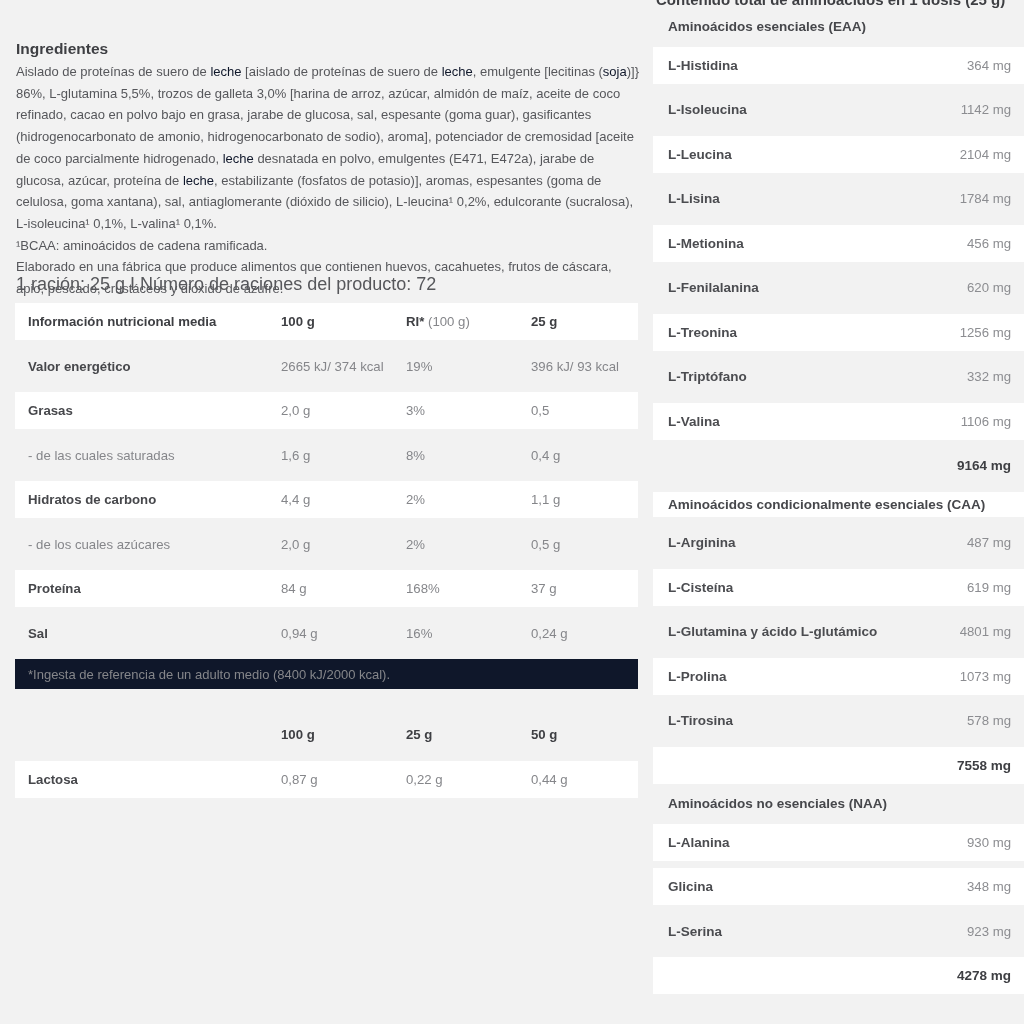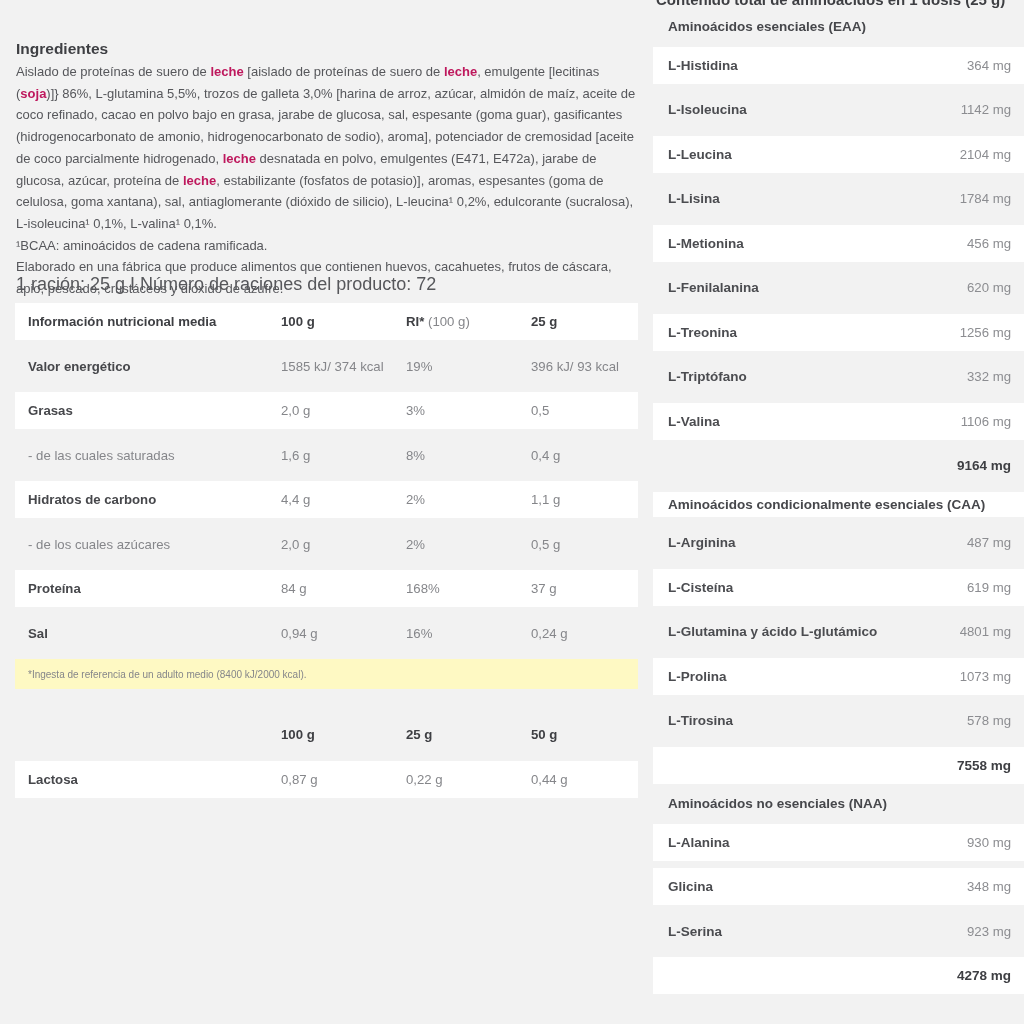--- a/index.html
+++ b/index.html
@@ -3,33 +3,33 @@
 <meta charset="utf-8">
 <style>
   html,body{margin:0;padding:0;}
   body{width:1024px;height:1024px;overflow:hidden;font-family:"Liberation Sans",sans-serif;}
   .page{position:relative;width:1024px;height:1024px;background:#f2f2f2;overflow:hidden;}
 
   
   .left-col{position:absolute;left:15px;top:0;width:623px;height:812px;}
   .ing-title{position:absolute;top:27px;left:1px;font-size:15.5px;font-weight:700;color:#3e3f43;}
   .ing-text{position:absolute;top:61px;left:1px;width:624px;font-size:13px;line-height:21.7px;color:#56575b;}
-  .ing-text b{font-weight:700;color:#be185d;}
+  .ing-text b{font-weight:400;color:#0f172a;}
   .serving{position:absolute;top:274px;left:1px;font-size:18px;color:#56575b;}
 
   .ntable{position:absolute;top:303px;left:0;width:623px;}
   .ltable{position:absolute;top:716px;left:0;width:623px;}
   .t-row{height:37px;margin-bottom:7.5px;display:grid;grid-template-columns:253px 125px 125px 1fr;align-items:center;padding-left:13px;box-sizing:border-box;font-size:13.2px;}
   .t-row.white{background:#ffffff;}
   .t-row .lbl-main{font-weight:700;color:#46474b;}
   .t-row .lbl-sub{color:#85868a;}
   .t-row .val{color:#85868a;}
   .t-row .hdr-strong{font-weight:700;color:#3e3f43;}
   .t-row .hdr-light{font-weight:400;color:#85868a;}
-  .foot-row{height:30px;display:flex;align-items:center;padding-left:13px;box-sizing:border-box;font-size:10px;color:#85868a;background:#fef9c3;}
+  .foot-row{height:30px;display:flex;align-items:center;padding-left:13px;box-sizing:border-box;font-size:13px;color:#85868a;background:#0f172a;}
 
   
   .right-col{position:absolute;left:653px;top:0;right:0;height:1024px;}
   .amino-title{position:absolute;top:-11px;left:3px;font-size:15px;line-height:22px;font-weight:700;color:#3e3f43;white-space:nowrap;}
   .amino-rows{position:absolute;top:14px;left:0;right:0;}
   .a-row{display:flex;justify-content:space-between;align-items:center;height:37px;margin-bottom:7.5px;padding:0 13px 0 15px;box-sizing:border-box;text-align:center;}
   .a-row.white{background:#ffffff;}
   .a-row.hdr{height:25px;}
   .a-row .a-lbl{font-size:13.5px;font-weight:600;color:#4b4c50;}
   .a-row .a-hdr{font-size:13.5px;font-weight:600;color:#46474b;}
@@ -54,21 +54,21 @@
 
     <div class="ntable" id="nutrition-table">
         <div class="t-row white">
           <span class="hdr-strong">Información nutricional media</span>
           <span class="hdr-strong">100 g</span>
           <span><span class="hdr-strong">RI*</span><span class="hdr-light"> (100 g)</span></span>
           <span class="hdr-strong">25 g</span>
         </div>
         <div class="t-row">
           <span class="lbl-main">Valor energético</span>
-          <span class="val">1585 kJ/ 374 kcal</span>
+          <span class="val">2665 kJ/ 374 kcal</span>
           <span class="val">19%</span>
           <span class="val">396 kJ/ 93 kcal</span>
         </div>
         <div class="t-row white">
           <span class="lbl-main">Grasas</span>
           <span class="val">2,0 g</span>
           <span class="val">3%</span>
           <span class="val">0,5</span>
         </div>
         <div class="t-row">

